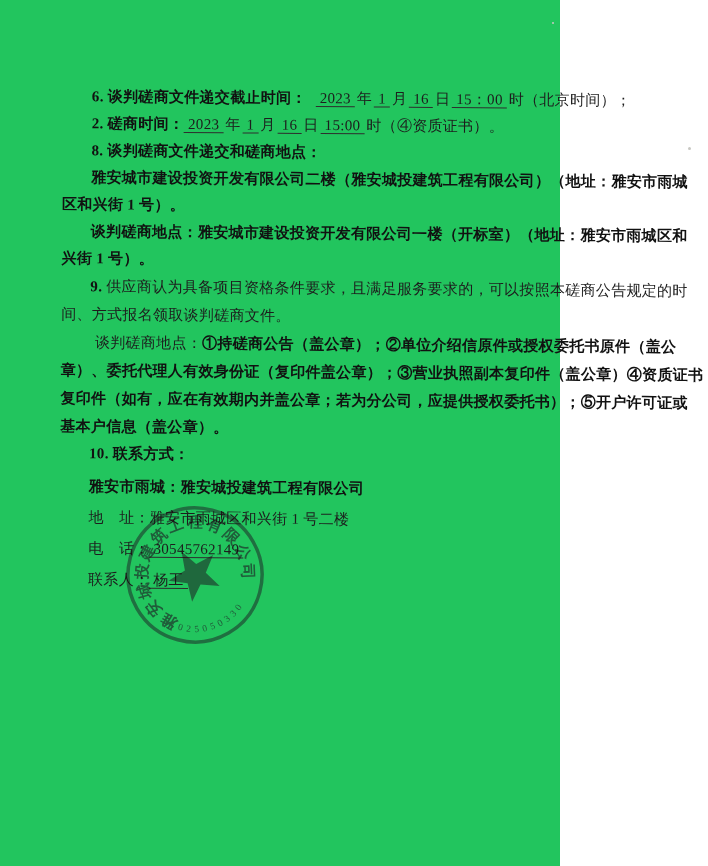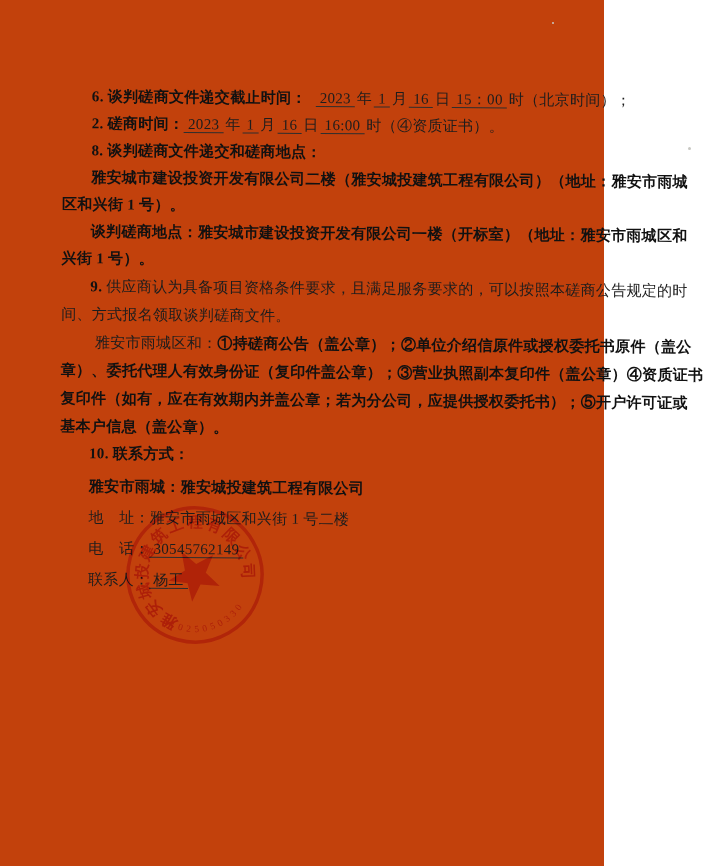--- a/index.html
+++ b/index.html
@@ -2,22 +2,22 @@
 <html><head>
 <meta charset="utf-8">
 <style>
   html,body{margin:0;padding:0;}
   body{
     width:708px;height:866px;overflow:hidden;
     background:#ffffff;
     font-family:"Liberation Serif","DejaVu Serif",serif;
   }
   .page{
-    position:relative;width:604px;height:866px;
-    background:#c2410c;color:#1d1d1d;
+    position:relative;width:560px;height:866px;
+    background:#22c55e;color:#1d1d1d;
   }
   .content{
     position:absolute;left:63px;top:83px;width:590px;
     transform:rotate(0.45deg);transform-origin:0 0;
     font-size:15px;letter-spacing:0.3px;
   }
   .content p{margin:0;padding:0;}
   .ln{display:block;white-space:nowrap;line-height:27px;}
   .b{font-weight:700;color:#111;}
   .r{font-weight:400;}
@@ -51,21 +51,21 @@
 <div class="page">
 
   <div class="content">
 
     <p class="ln">
       <span class="fl b">6. 谈判磋商文件递交截止时间：</span><span class="r"><span class="ul gap-l">2023</span><span class="unit">年</span><span class="ul">1</span><span class="unit">月</span><span class="ul">16</span><span class="unit">日</span><span class="ul">15：00</span><span class="unit">时（北京时间）；</span>
       </span>
     </p>
 
     <p class="ln mt7">
-      <span class="fl b">2. 磋商时间：</span><span class="r"><span class="ul">2023</span><span class="unit">年</span><span class="ul">1</span><span class="unit">月</span><span class="ul">16</span><span class="unit">日</span><span class="ul">16:00</span><span class="unit">时（④资质证书）。</span>
+      <span class="fl b">2. 磋商时间：</span><span class="r"><span class="ul">2023</span><span class="unit">年</span><span class="ul">1</span><span class="unit">月</span><span class="ul">16</span><span class="unit">日</span><span class="ul">15:00</span><span class="unit">时（④资质证书）。</span>
       </span>
     </p>
 
     <p class="ln">
       <span class="fl b">8. 谈判磋商文件递交和磋商地点：</span>
     </p>
 
     <p>
       <span class="ln b fl">雅安城市建设投资开发有限公司二楼（雅安城投建筑工程有限公司）（地址：雅安市雨城</span>
       <span class="ln b">区和兴街 1 号）。</span>
@@ -75,21 +75,21 @@
       <span class="ln b fl">谈判磋商地点：雅安城市建设投资开发有限公司一楼（开标室）（地址：雅安市雨城区和</span>
       <span class="ln b">兴街 1 号）。</span>
     </p>
 
     <p class="lh28 mt3">
       <span class="ln fl"><span class="b">9. </span><span class="r">供应商认为具备项目资格条件要求，且满足服务要求的，可以按照本磋商公告规定的时</span></span>
       <span class="ln r">间、方式报名领取谈判磋商文件。</span>
     </p>
 
     <p class="lh28 mt4">
-      <span class="ln fl2"><span class="r">雅安市雨城区和：</span><span class="b">①持磋商公告（盖公章）；②单位介绍信原件或授权委托书原件（盖公</span></span>
+      <span class="ln fl2"><span class="r">谈判磋商地点：</span><span class="b">①持磋商公告（盖公章）；②单位介绍信原件或授权委托书原件（盖公</span></span>
       <span class="ln b">章）、委托代理人有效身份证（复印件盖公章）；③营业执照副本复印件（盖公章）④资质证书</span>
       <span class="ln b">复印件（如有，应在有效期内并盖公章；若为分公司，应提供授权委托书）；⑤开户许可证或</span>
       <span class="ln b">基本户信息（盖公章）。</span>
     </p>
 
     <p class="ln mt4">
       <span class="fl b">10. 联系方式：</span>
     </p>
 
     <div class="contact fl">

